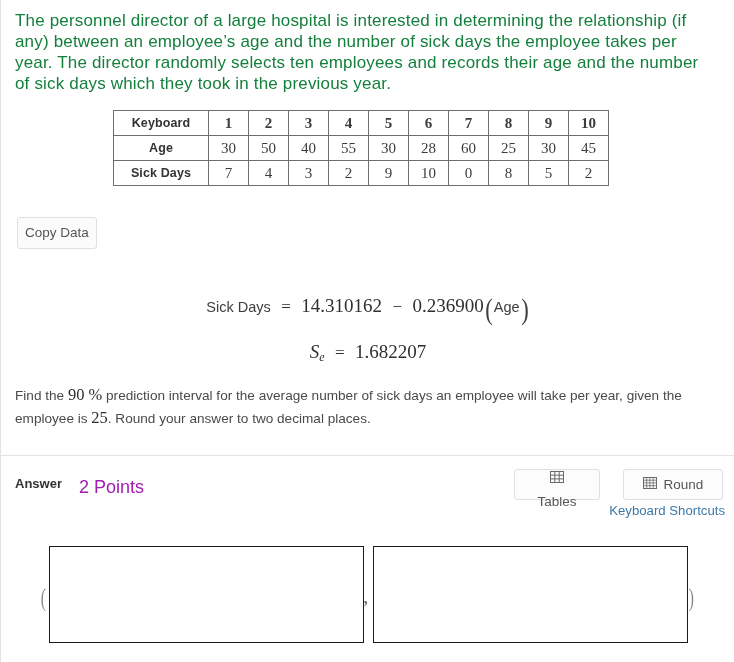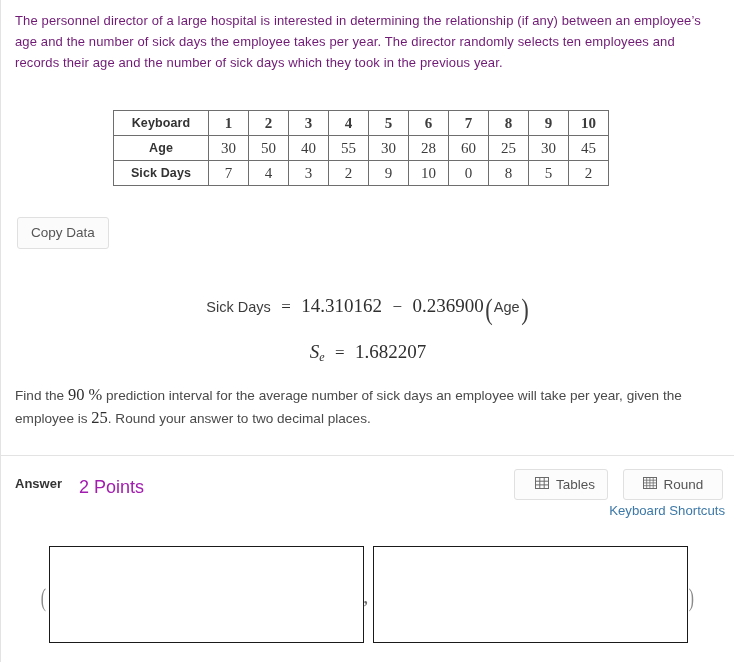--- a/index.html
+++ b/index.html
@@ -16,23 +16,23 @@
     border-left: 1px solid #e3e3e3;
     overflow: hidden;
   }
 
   
   .question-body {
     position: absolute;
     left: 14px; top: 10px; width: 700px;
   }
   .prompt-text {
-    font-size: 13px;
+    font-size: 17px;
     line-height: 21px;
-    color: #701a75;
+    color: #15803d;
     letter-spacing: 0.01em;
   }
 
   
   .data-table-wrap {
     position: absolute;
     left: 112px; top: 110px;
   }
   table.data-table {
     border-collapse: collapse;
@@ -60,21 +60,21 @@
   table.data-table td.cell { width: 40px; }
   table.data-table tr.head-row td.cell {
     font-weight: bold;
     font-size: 15px;
   }
 
   
   .copy-data-btn {
     position: absolute;
     left: 16px; top: 217px;
-    padding: 7px 13px;
+    padding: 7px 7px;
     font-size: 13.5px;
     color: #555555;
     background: #fbfbfb;
     border: 1px solid #e0e0e0;
     border-radius: 3px;
     cursor: pointer;
     font-family: "Liberation Sans", sans-serif;
     line-height: 1.2;
   }
 
@@ -177,21 +177,21 @@
     align-items: center;
     gap: 7px;
     padding: 0 12px;
     background: #fcfcfc;
     border: 1px solid #e0e0e0;
     border-radius: 3px;
     font-size: 13.5px;
     color: #555555;
     cursor: pointer;
   }
-  #tables-button { left: 513px; width: 94px; justify-content: flex-end; }
+  #tables-button { left: 513px; width: 86px; justify-content: space-between; flex-direction: column; }
   #keypad-button { left: 622px; width: 100px; justify-content: center; }
 
   .grid-icon { display: block; }
 
   .kbd-shortcuts {
     position: absolute;
     right: 9px; top: 503px;
     font-size: 13.2px;
     color: #3c78a8;
     text-decoration: none;

